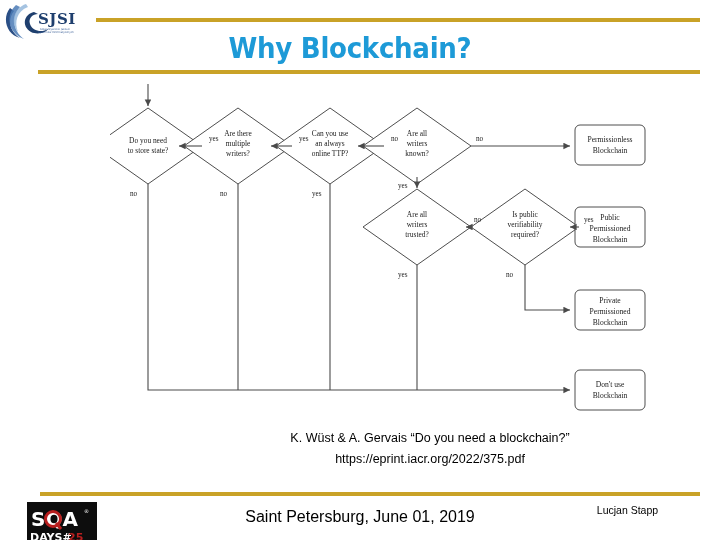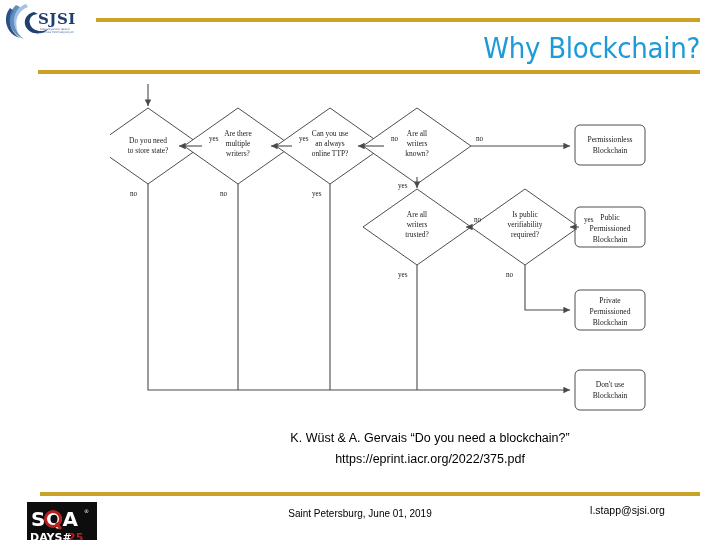--- a/index.html
+++ b/index.html
@@ -32,23 +32,23 @@
     position: absolute;
     background: #c9a227;
     height: 4px;
   }
   #header-rule-top { left: 96px; top: 18px; width: 604px; }
   #header-rule-bottom { left: 38px; top: 70px; width: 662px; }
   #page-title {
     position: absolute;
     left: 0; top: 31px;
     width: 700px;
-    text-align: right;
+    text-align: center;
     font-size: 29px;
-    font-weight: normal;
+    font-weight: bold;
     color: #1d9ad7;
     letter-spacing: -0.3px;
     font-family: "DejaVu Sans", sans-serif;
     font-stretch: condensed;
   }
 
   
   #flowchart {
     position: absolute;
     left: 110px; top: 84px;
@@ -105,21 +105,21 @@
     width: 70px; height: 40px;
     background: #0d0d0d;
     overflow: hidden;
   }
   #logo-sqa svg { display: block; }
   #footer-location {
     position: absolute;
     left: 150px; top: 508px;
     width: 420px;
     text-align: center;
-    font-size: 10px;
+    font-size: 16px;
     color: #000;
   }
   #footer-contact {
     position: absolute;
     left: 540px; top: 503px;
     width: 175px;
     text-align: center;
     font-size: 10.5px;
     line-height: 14px;
     color: #000;
@@ -285,14 +285,14 @@
     <text x="57" y="11" font-family="DejaVu Sans, sans-serif" font-size="5" fill="#ffffff">®</text>
     <rect x="0" y="28" width="70" height="12" fill="#0d0d0d"></rect>
     <text x="3" y="38.5" font-family="DejaVu Sans, sans-serif" font-size="11" font-weight="bold" fill="#ffffff">DAYS#</text>
     <text x="41" y="38.5" font-family="DejaVu Sans, sans-serif" font-size="11" font-weight="bold" fill="#b81f1f">25</text>
   </svg>
 </div>
 
 <div id="footer-location">Saint Petersburg, June 01, 2019</div>
 
 <div id="footer-contact">
-  <div>l.stapp@sjsi.org</div>
+  <div>Lucjan Stapp</div>
 </div>
 
 </body></html>

